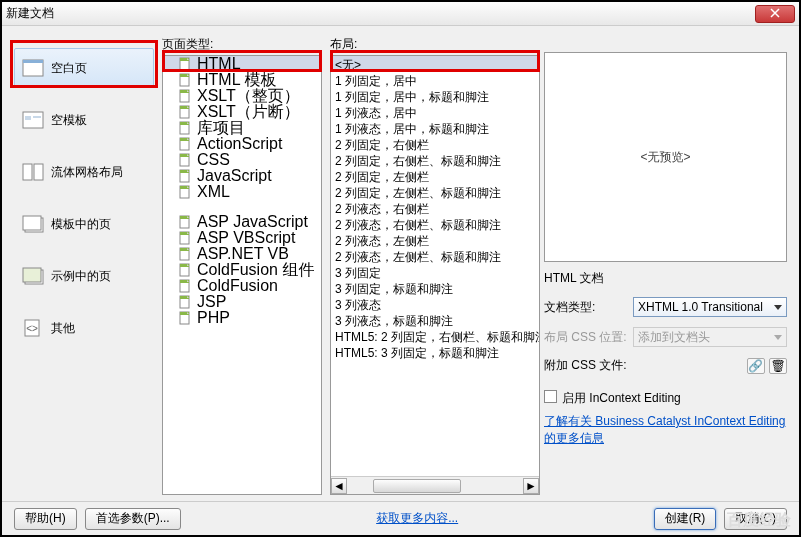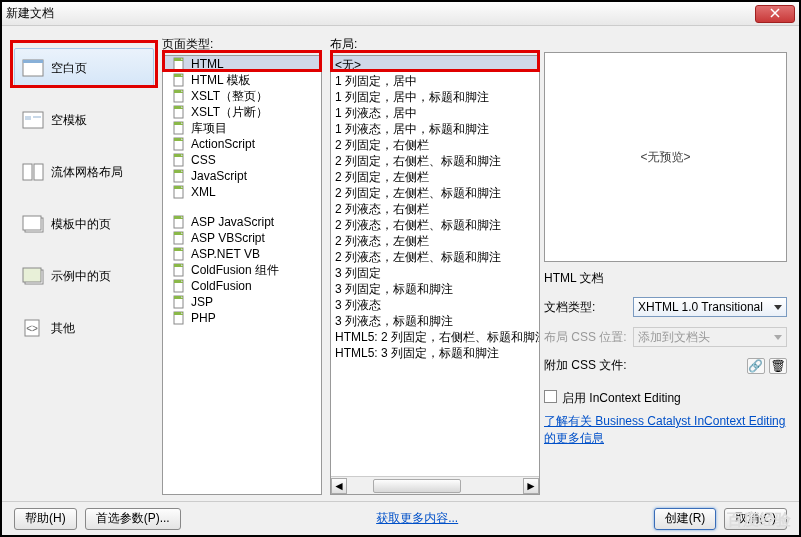--- a/index.html
+++ b/index.html
@@ -11,21 +11,21 @@
 .close-btn svg { width: 10px; height: 10px; }
 .body { position: absolute; top: 26px; left: 0; right: 0; bottom: 36px; padding: 8px 12px 4px 12px; display: flex; }
 .left-col { width: 140px; display: flex; flex-direction: column; gap: 12px; margin-top: 12px; }
 .cat-item { display: flex; align-items: center; height: 40px; padding: 2px 6px; cursor: pointer; border: 1px solid transparent; }
 .cat-item.selected { background: linear-gradient(#eaf2fb, #d5e6f8); border: 1px solid #a8c8e8; border-radius: 2px; }
 .cat-icon { width: 24px; height: 20px; margin-right: 6px; display: flex; align-items: center; justify-content: center; }
 .redbox-left { position: absolute; border: 3px solid #e00000; top: 38px; left: 8px; width: 148px; height: 48px; pointer-events: none; }
 .mid-col { width: 160px; margin-left: 8px; display: flex; flex-direction: column; }
 .col-label { font-size: 12px; margin-bottom: 2px; }
 .list-box { flex: 1; background: #fff; border: 1px solid #999; overflow: auto; }
-.list-item { display: flex; align-items: center; padding: 1px 8px; cursor: pointer; height: 16px; font-size: 12px; white-space: nowrap; }
+.list-item { display: flex; align-items: center; padding: 1px 14px; cursor: pointer; height: 16px; font-size: 16px; white-space: nowrap; }
 .list-item.selected { background: #d0d8e8; }
 .list-icon { width: 16px; height: 14px; margin-right: 4px; display: flex; align-items: center; justify-content: center; flex-shrink: 0; }
 .list-spacer { height: 14px; }
 .redbox-mid { position: absolute; border: 3px solid #e00000; top: 48px; left: 160px; width: 160px; height: 22px; pointer-events: none; }
 .layout-col { width: 210px; margin-left: 8px; display: flex; flex-direction: column; }
 .layout-box { flex: 1; background: #fff; border: 1px solid #999; overflow: hidden; display: flex; flex-direction: column; }
 .layout-list { flex: 1; overflow: hidden; }
 .layout-item { padding: 1px 4px; cursor: pointer; height: 16px; font-size: 12px; white-space: nowrap; overflow: hidden; }
 .layout-item.selected { background: #d0d8e8; }
 .layout-scroll { height: 18px; background: #f0f0f0; border-top: 1px solid #ccc; display: flex; align-items: center; }

